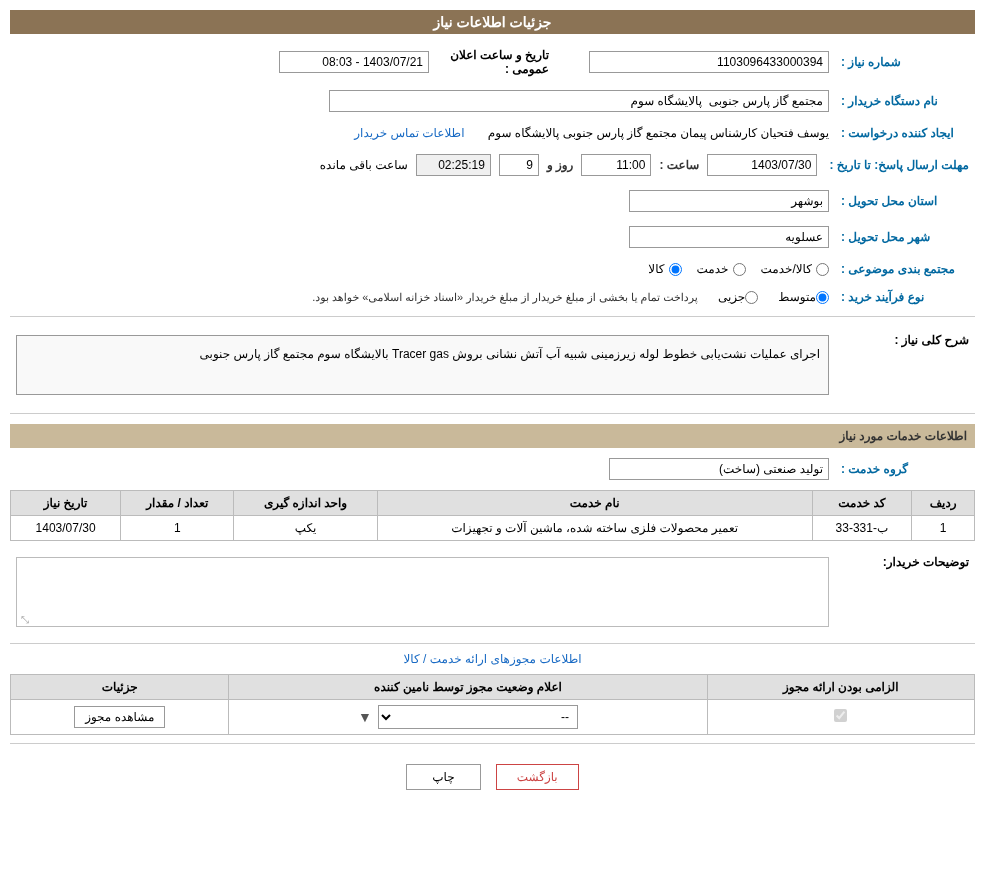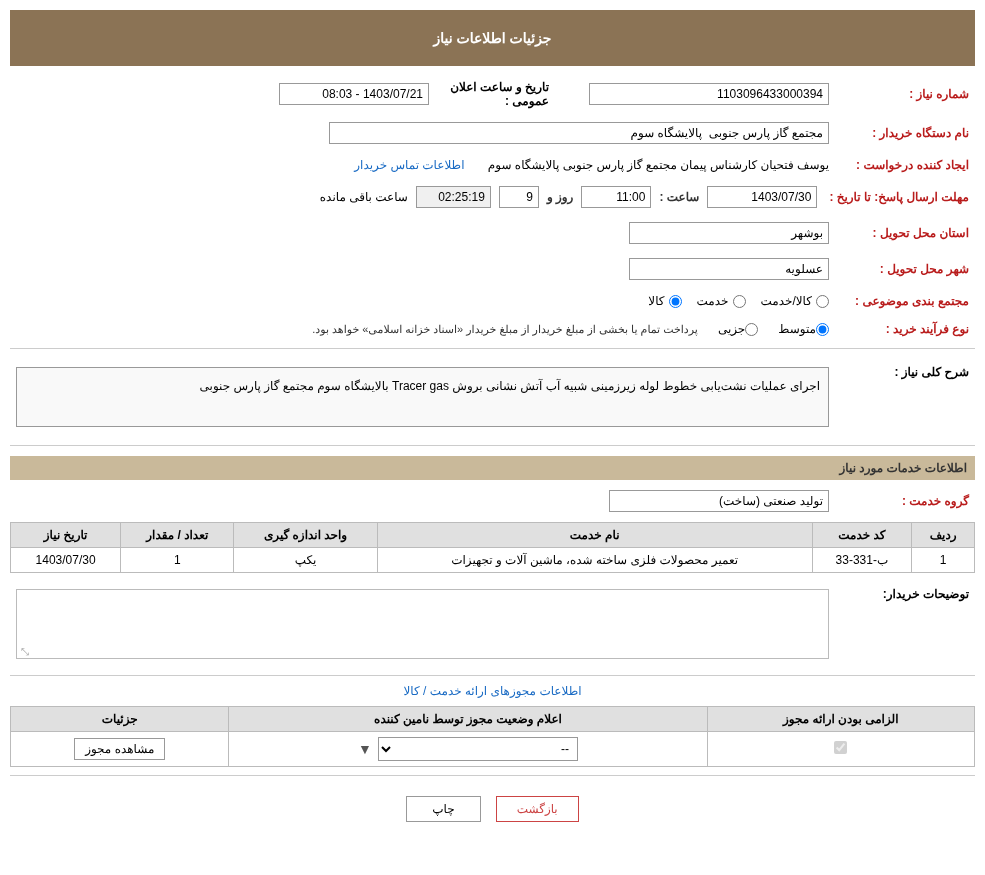--- a/index.html
+++ b/index.html
@@ -13,21 +13,21 @@
       width: 985px;
       min-height: 875px;
       background: #fff;
       margin: 0 auto;
       padding: 10px;
     }
     .header-bar {
       background: #8B7355;
       color: #fff;
       text-align: center;
-      padding: 20px;
+      padding: 4px;
       font-size: 14px;
       font-weight: bold;
       margin-bottom: 10px;
     }
     .section-title {
       background: #c9b99a;
       color: #333;
       padding: 5px 8px;
       font-weight: bold;
       margin: 10px 0 6px 0;
@@ -35,22 +35,22 @@
     .info-table {
       width: 100%;
       border-collapse: collapse;
       margin-bottom: 6px;
     }
     .info-table td {
       padding: 4px 6px;
       vertical-align: middle;
     }
     .label-cell {
-      text-align: right;
-      color: #b91c1c;
+      text-align: left;
+      color: #0369a1;
       font-weight: bold;
       white-space: nowrap;
       width: 140px;
     }
     .value-cell {
       direction: rtl;
     }
     .input-box {
       border: 1px solid #999;
       background: #fff;

